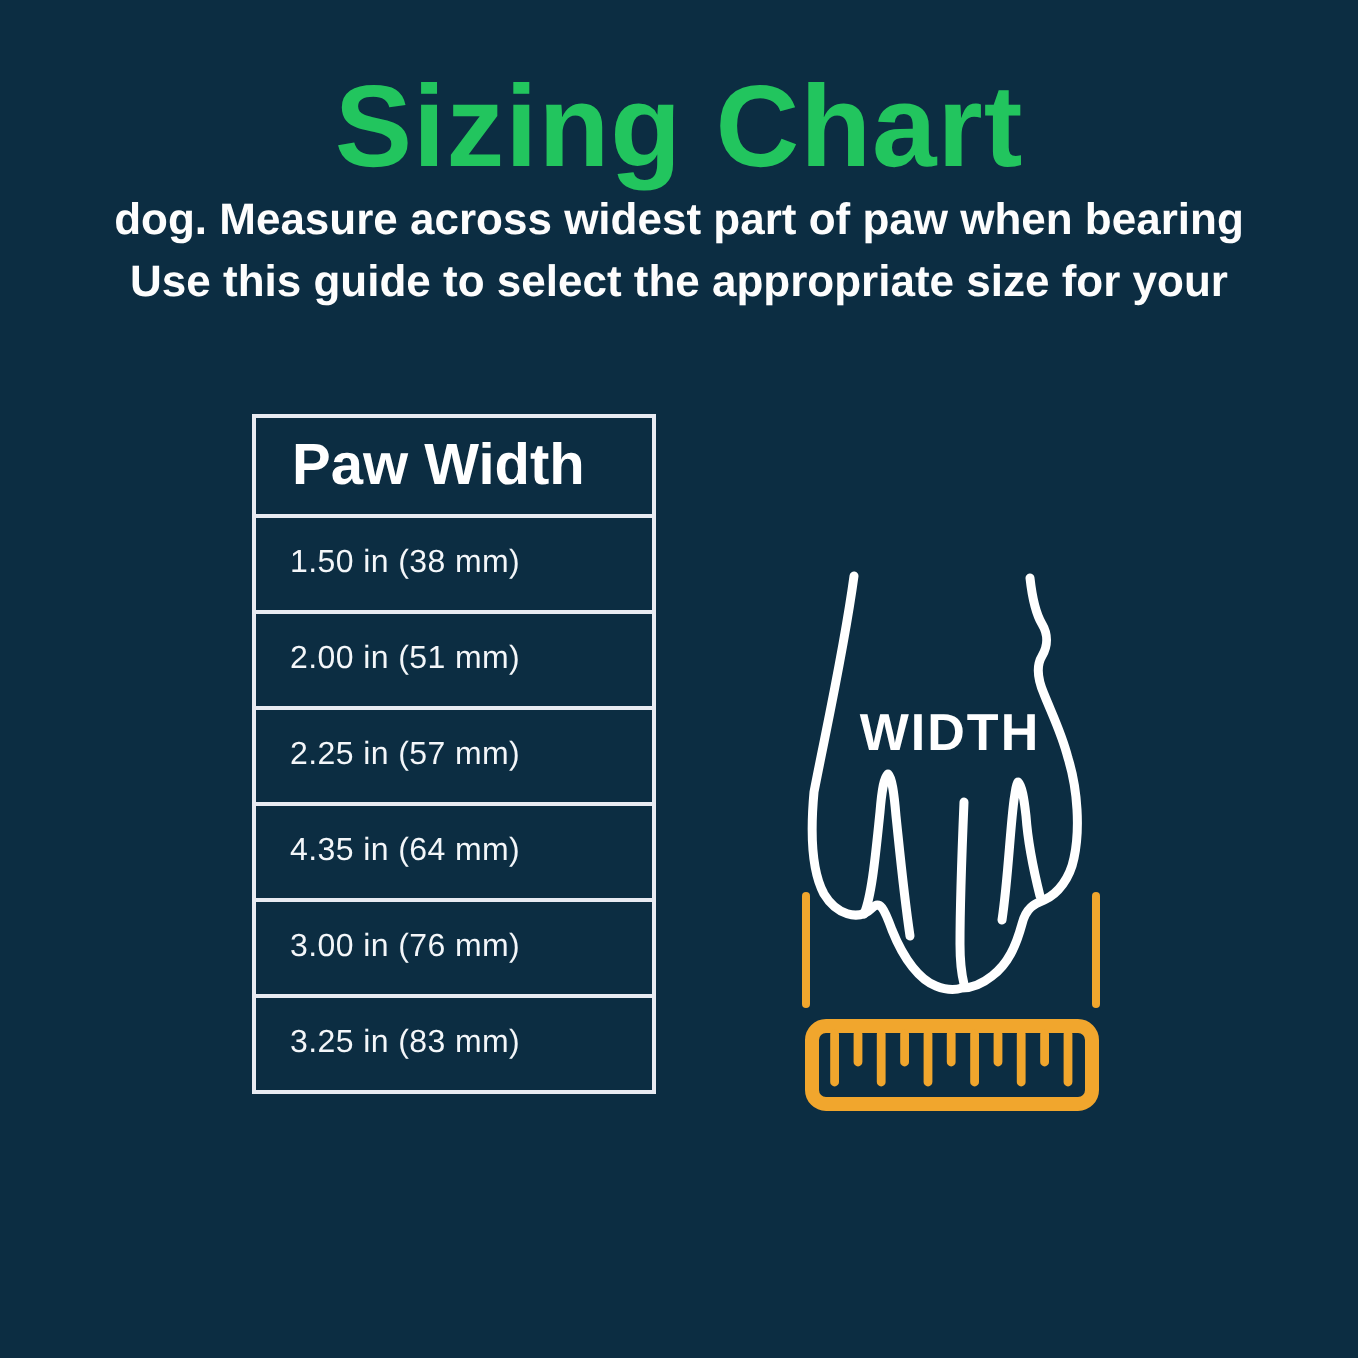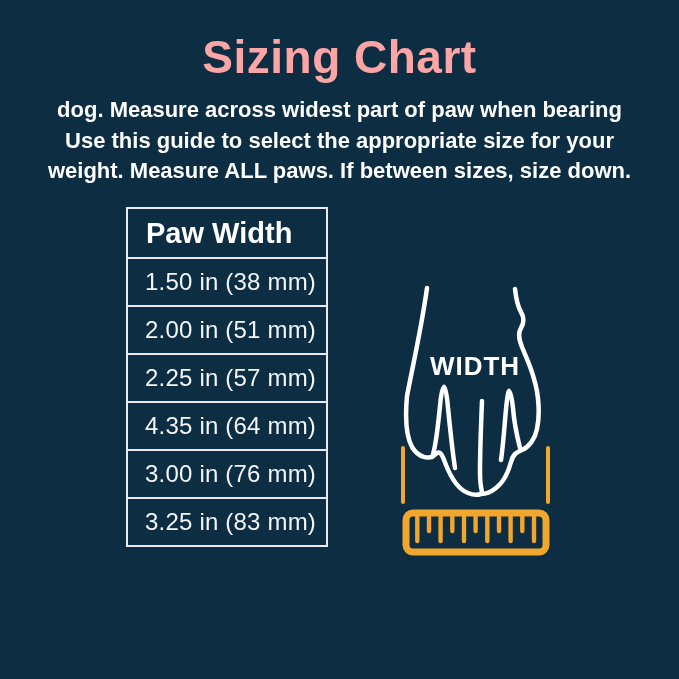--- a/index.html
+++ b/index.html
@@ -14,24 +14,24 @@
     background: #0c2d42;
     font-family: "Liberation Sans", sans-serif;
     color: #ffffff;
   }
   .page-title {
     position: absolute;
     top: 30px;
     left: 0;
     width: 679px;
     text-align: center;
-    font-size: 46px;
+    font-size: 58px;
     font-weight: 800;
     letter-spacing: 0.5px;
-    color: #fca5a5;
+    color: #22c55e;
   }
   .intro {
     position: absolute;
     top: 95px;
     left: 20px;
     width: 639px;
     text-align: center;
     font-size: 22px;
     font-weight: 700;
     line-height: 30.5px;
@@ -55,21 +55,21 @@
     font-weight: 700;
     color: #ffffff;
   }
   .size-table .row-cell {
     box-sizing: border-box;
     height: 48px;
     border-top: 2px solid #e8ebf2;
     display: flex;
     align-items: center;
     padding-left: 17px;
-    font-size: 24px;
+    font-size: 16px;
     font-weight: 400;
     color: #f3f6f9;
     letter-spacing: 0.2px;
   }
   .paw-diagram {
     position: absolute;
     left: 392px;
     top: 280px;
     width: 170px;
     height: 290px;
@@ -85,21 +85,20 @@
   }
 </style>
 </head>
 <body>
 
 <div class="page-title">Sizing Chart</div>
 
 <div class="intro">
   <div>dog. Measure across widest part of paw when bearing</div>
   <div>Use this guide to select the appropriate size for your</div>
-  <div>weight. Measure ALL paws. If between sizes, size down.</div>
 </div>
 
 <div class="size-table">
   <div class="header-cell">Paw Width</div>
   <div class="row-cell">1.50 in (38 mm)</div>
   <div class="row-cell">2.00 in (51 mm)</div>
   <div class="row-cell">2.25 in (57 mm)</div>
   <div class="row-cell">4.35 in (64 mm)</div>
   <div class="row-cell">3.00 in (76 mm)</div>
   <div class="row-cell">3.25 in (83 mm)</div>

